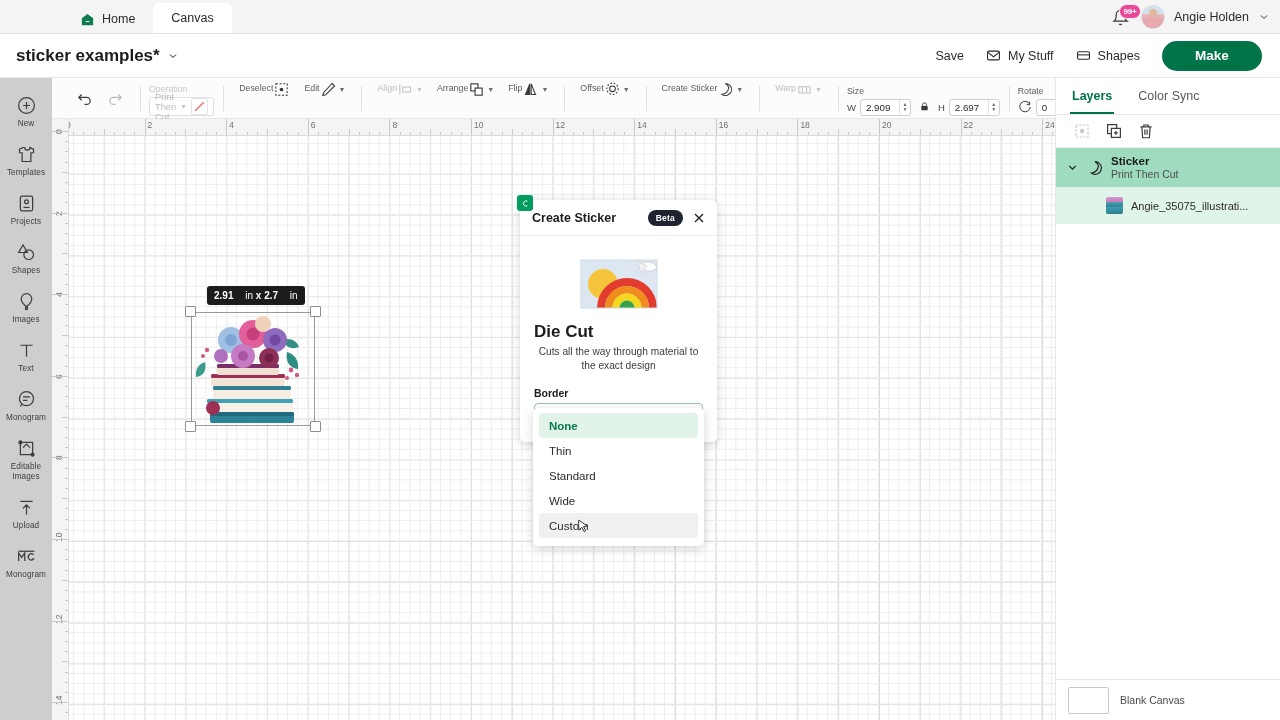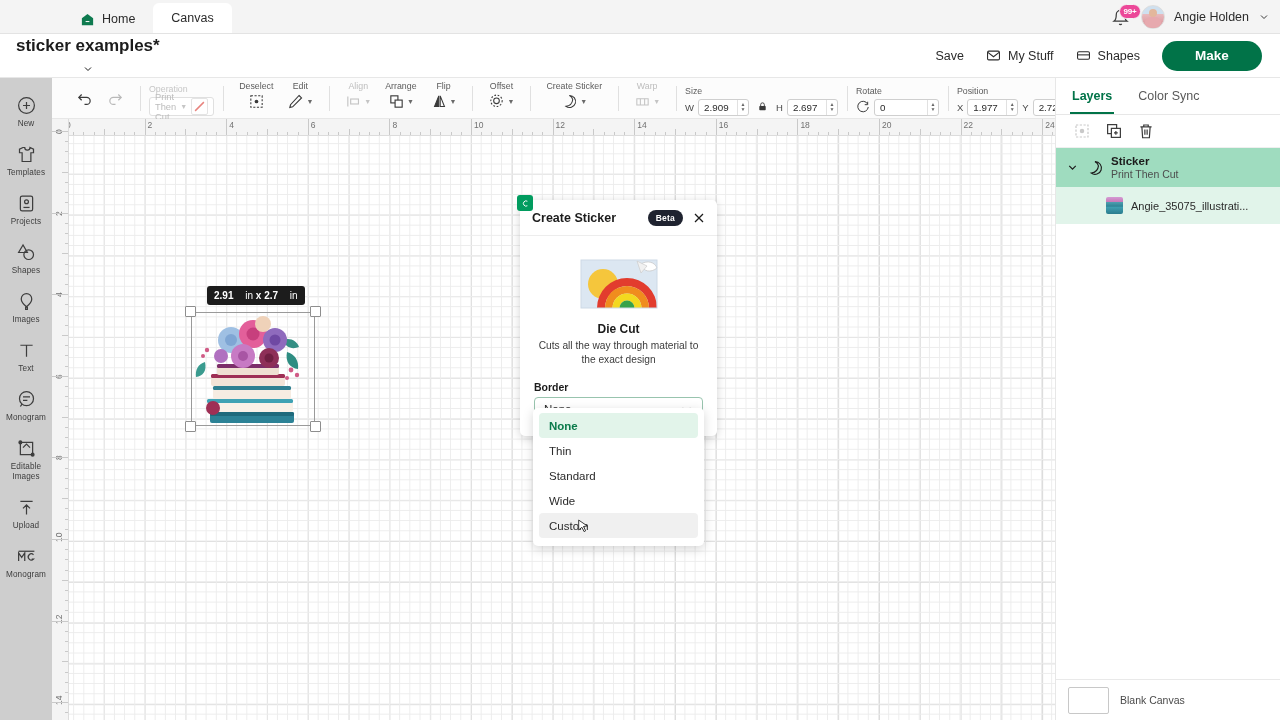--- a/index.html
+++ b/index.html
@@ -49,21 +49,21 @@
   }
   .username { font-size: 12.5px; color: #2b2b2b; cursor: pointer; }
 
   
   .projectbar {
     position: absolute; top: 34px; left: 0; width: 1280px; height: 44px;
     background: #fff; border-bottom: 1px solid #e7e7e7; display: flex; align-items: center;
   }
   .project-title {
     margin-left: 16px; font-size: 17px; font-weight: 600; color: #1c1c1c;
-    display: flex; align-items: center; gap: 7px; cursor: pointer; flex-direction: column;
+    display: flex; align-items: center; gap: 7px; cursor: pointer;
   }
   .projectbar-right {
     position: absolute; right: 18px; display: flex; align-items: center; gap: 22px;
   }
   .pb-link {
     display: flex; align-items: center; gap: 7px; font-size: 12.5px; color: #2b2b2b; cursor: pointer;
   }
   .make-btn {
     background: #017348; color: #fff; font-size: 13.5px; font-weight: bold;
     border: none; border-radius: 20px; width: 100px; height: 30px; cursor: pointer;
@@ -95,21 +95,21 @@
     background: #fcfcfc; border-bottom: 1px solid #e7e7e7;
     display: flex; align-items: center; padding-left: 8px;
   }
   .tb-group {
     display: flex; align-items: flex-start; height: 41px; padding: 0 9px;
     position: relative;
   }
   .tb-group + .tb-group::before {
     content: ""; position: absolute; left: 0; top: 8px; bottom: 8px; width: 1px; background: #e0e0e0;
   }
-  .tb-item { display: flex; flex-direction: column; align-items: center; padding: 3px 7px 0; cursor: pointer; text-align: center; }
+  .tb-item { display: flex; align-items: center; padding: 3px 7px 0; cursor: pointer; text-align: center; }
   .tb-cap { font-size: 8.8px; color: #5b5b5b; margin-bottom: 2px; white-space: nowrap; }
   .tb-cap.dim { color: #bdbdbd; }
   .tb-ico-row { display: flex; align-items: center; gap: 2px; }
   .tb-ico { width: 17px; height: 17px; display: block; }
   .caret { font-size: 7px; color: #6a6a6a; line-height: 1; }
 
   .field-lbl { font-size: 8.8px; color: #5b5b5b; margin-bottom: 3px; }
   .num-row { display: flex; align-items: center; gap: 4px; }
   .ax { font-size: 9.5px; color: #4a4a4a; }
   .num-box {
@@ -190,21 +190,21 @@
   .sp-title { font-size: 12.5px; font-weight: bold; color: #1c1c1c; flex: 1; }
   .beta-pill {
     background: #1f2330; color: #fff; font-size: 8.5px; font-weight: bold;
     border-radius: 9px; padding: 3px 8px; letter-spacing: .2px;
   }
   .sp-close { width: 16px; height: 16px; cursor: pointer; }
   .sp-body { padding: 12px 14px 14px; }
   .sticker-art {
     width: 88px; height: 62px; margin: 4px auto 8px; display: block;
   }
-  .sp-card-title { text-align: center; font-size: 12px; font-weight: bold; color: #1c1c1c; }
+  .sp-card-title { text-align: left; font-size: 17px; font-weight: bold; color: #1c1c1c; }
   .sp-card-desc {
     text-align: center; font-size: 10.2px; color: #3c3c3c; line-height: 1.35; margin-top: 3px;
   }
   .sp-field-lbl { font-size: 10.5px; font-weight: bold; color: #1c1c1c; margin: 14px 0 4px; }
   .sp-select {
     height: 25px; border: 1px solid #98c4ae; border-radius: 4px; display: flex;
     align-items: center; padding: 0 9px; font-size: 11.5px; color: #2b2b2b; cursor: pointer;
     justify-content: space-between; background: #fff;
   }
   .dropdown {

